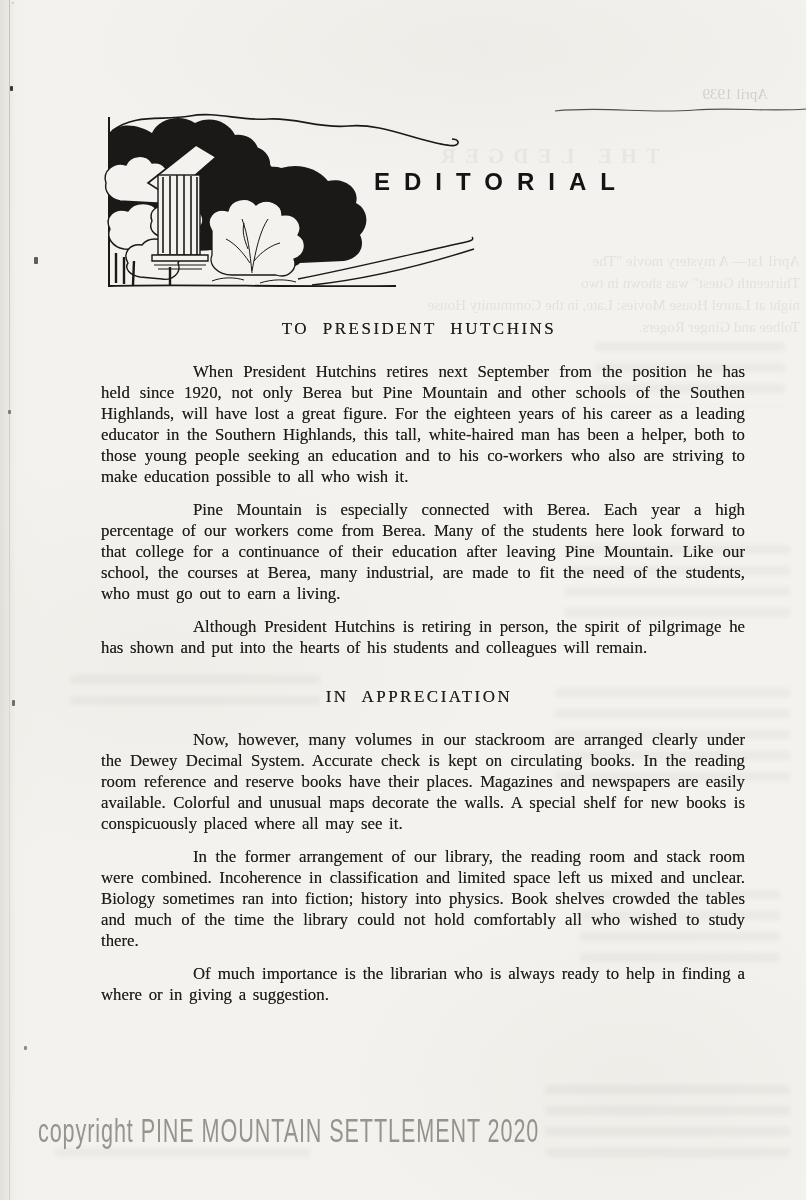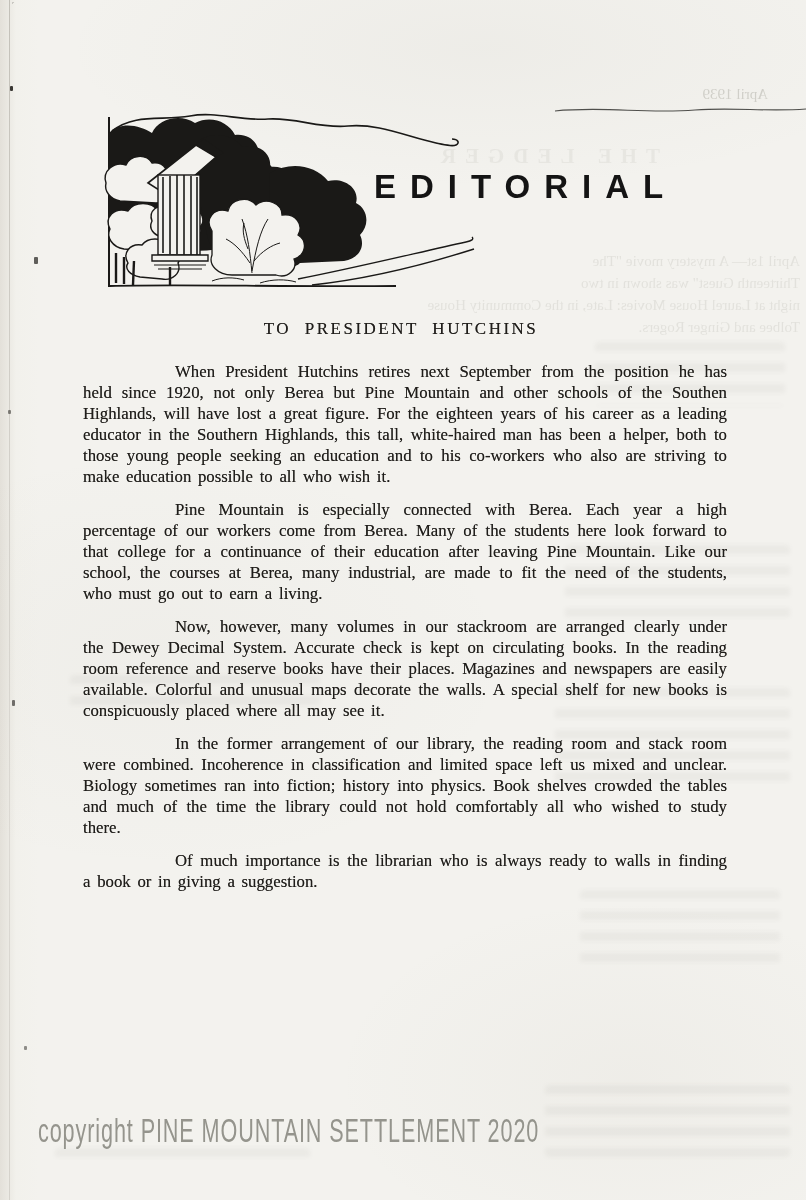--- a/index.html
+++ b/index.html
@@ -22,42 +22,42 @@
   
   .edge-line{position:absolute;left:9px;top:0;width:1px;height:1200px;background:linear-gradient(180deg,#b9b6ae 0%, #c9c6bf 30%, #d8d5cf 70%, #cfccc5 100%);opacity:.8;}
   .speck{position:absolute;background:#3a3834;border-radius:1px;}
   .corner-mark{position:absolute;left:12px;top:2px;width:30px;height:26px;
     background:linear-gradient(135deg, rgba(90,88,82,.5) 0 2px, transparent 2px 100%);
     opacity:.5;filter:blur(.6px);}
   
   .masthead{
     position:absolute;left:374px;top:168px;
     font-family:"Liberation Sans", sans-serif;
-    font-weight:700;font-size:33px;letter-spacing:14px;
+    font-weight:700;font-size:24px;letter-spacing:14px;
     color:#141414;white-space:nowrap;
   }
   .illustration{position:absolute;left:100px;top:103px;}
   
   .ghost{
     position:absolute;color:#a9a89f;
     font-family:"Liberation Serif", serif;
     transform:scaleX(-1);filter:blur(.5px);white-space:nowrap;
   }
   .ghost-date{left:648px;top:86px;width:120px;font-size:15px;opacity:.45;}
   .ghost-masthead{left:430px;top:144px;width:230px;font-size:21px;font-weight:700;letter-spacing:9px;opacity:.14;}
   .ghost-para{left:402px;top:250px;width:398px;font-size:15px;line-height:22px;opacity:.22;text-align:left;}
   .ghost-para div{white-space:nowrap;overflow:hidden;}
   .smudge{
     position:absolute;
     background:repeating-linear-gradient(180deg, rgba(110,108,100,.5) 0 9px, transparent 9px 21px);
     filter:blur(2.2px);opacity:.12;border-radius:4px;
   }
   
   .content{
-    position:absolute;left:75px;top:318px;width:652px;
+    position:absolute;left:93px;top:318px;width:652px;
     color:#1f1d1a;font-size:16.8px;line-height:21px;
     text-shadow:0 0 .4px rgba(20,18,15,.6);
   }
   .content h2{
     font-size:17px;font-weight:400;letter-spacing:2.5px;word-spacing:7px;
     text-align:center;margin:0 0 22px 0;
   }
   .content h2.second{margin-top:28px;}
   .content p{
     margin:0 0 12px 8px;text-indent:92px;
@@ -168,20 +168,22 @@
       </g>
     </g>
   </svg>
 
   <div class="masthead">EDITORIAL</div>
 
   <div class="content">
     <h2>TO PRESIDENT HUTCHINS</h2>
     <p>When President Hutchins retires next September from the position he has held since 1920, not only Berea but Pine Mountain and other schools of the Southen Highlands, will have lost a great figure.  For the eighteen years of his career as a leading educator in the Southern Highlands, this tall, white-haired man has been a helper, both to those young people seeking an education and to his co-workers who also are striving to make education possible to all who wish it.</p>
     <p>Pine Mountain is especially connected with Berea.  Each year a high percentage of our workers come from Berea.  Many of the students here look forward to that college for a continuance of their education after leaving Pine Mountain.  Like our school, the courses at Berea, many industrial, are made to fit the need of the students, who must go out to earn a living.</p>
+    <p>Although President Hutchins is retiring in person, the spirit of pilgrimage he has shown and put into the hearts of his students and colleagues will remain.</p>
+    <h2 class="second">IN APPRECIATION</h2>
     <p>Now, however, many volumes in our stackroom are arranged clearly under the Dewey Decimal System.  Accurate check is kept on circulating books.  In the reading room reference and reserve books have their places. Magazines and newspapers are easily available. Colorful and unusual maps decorate the walls.  A special shelf for new books is conspicuously placed where all may see it.</p>
     <p>In the former arrangement of our library, the reading room and stack room were combined.  Incoherence in classification and limited space left us mixed and unclear.  Biology sometimes ran into fiction; history into physics.  Book shelves crowded the tables and much of the time the library could not hold comfortably all who wished to study there.</p>
-    <p>Of much importance is the librarian who is always ready to walls in finding a book or in giving a suggestion.</p>
+    <p>Of much importance is the librarian who is always ready to help in finding a where or in giving a suggestion.</p>
   </div>
 
   <div class="watermark">copyright PINE MOUNTAIN SETTLEMENT 2020</div>
 
 </div>
 
 </body></html>

